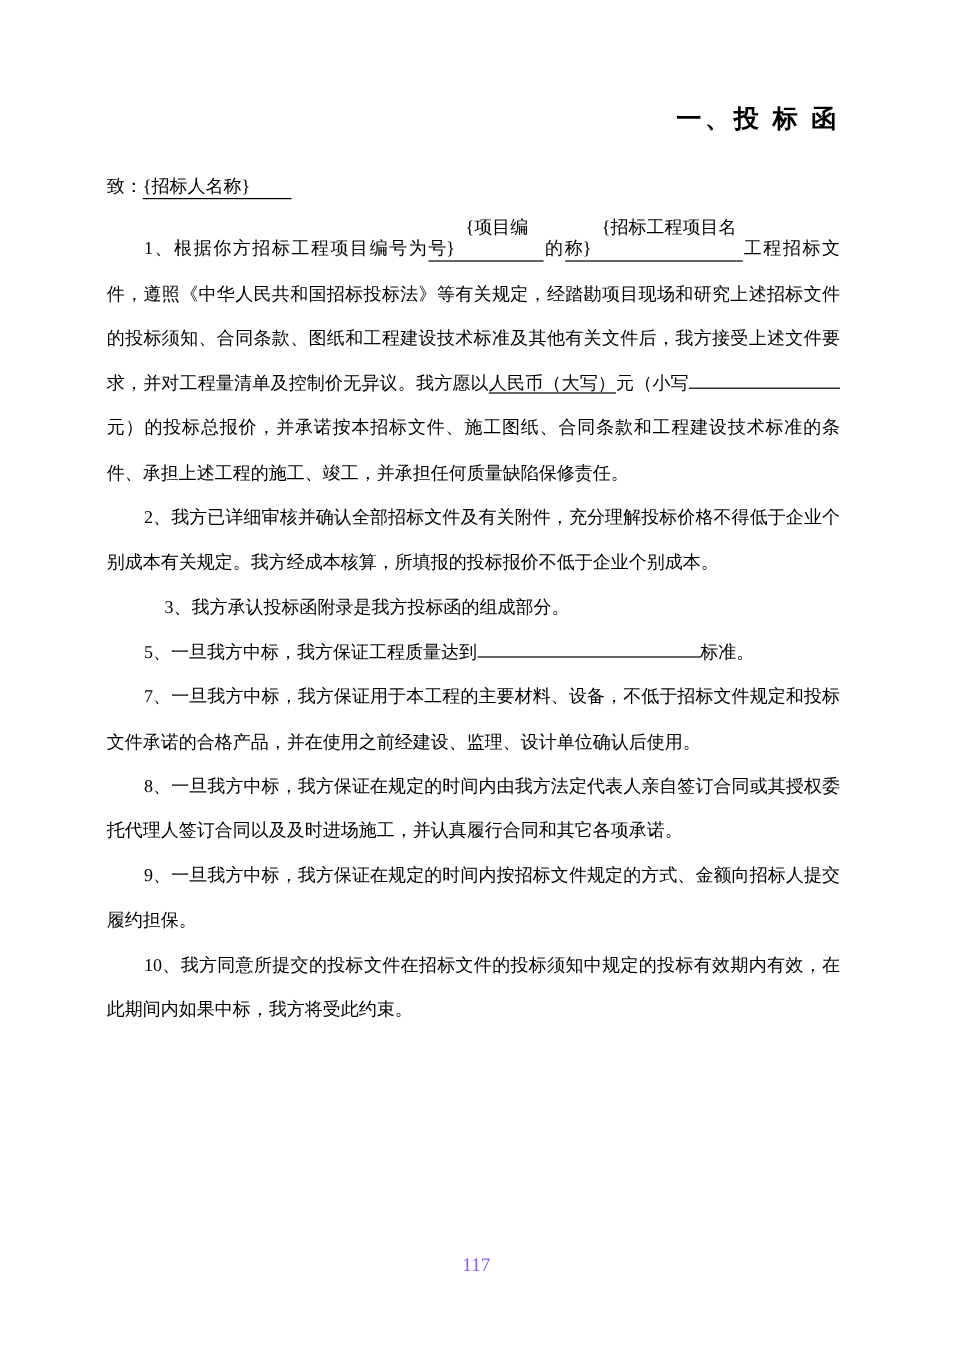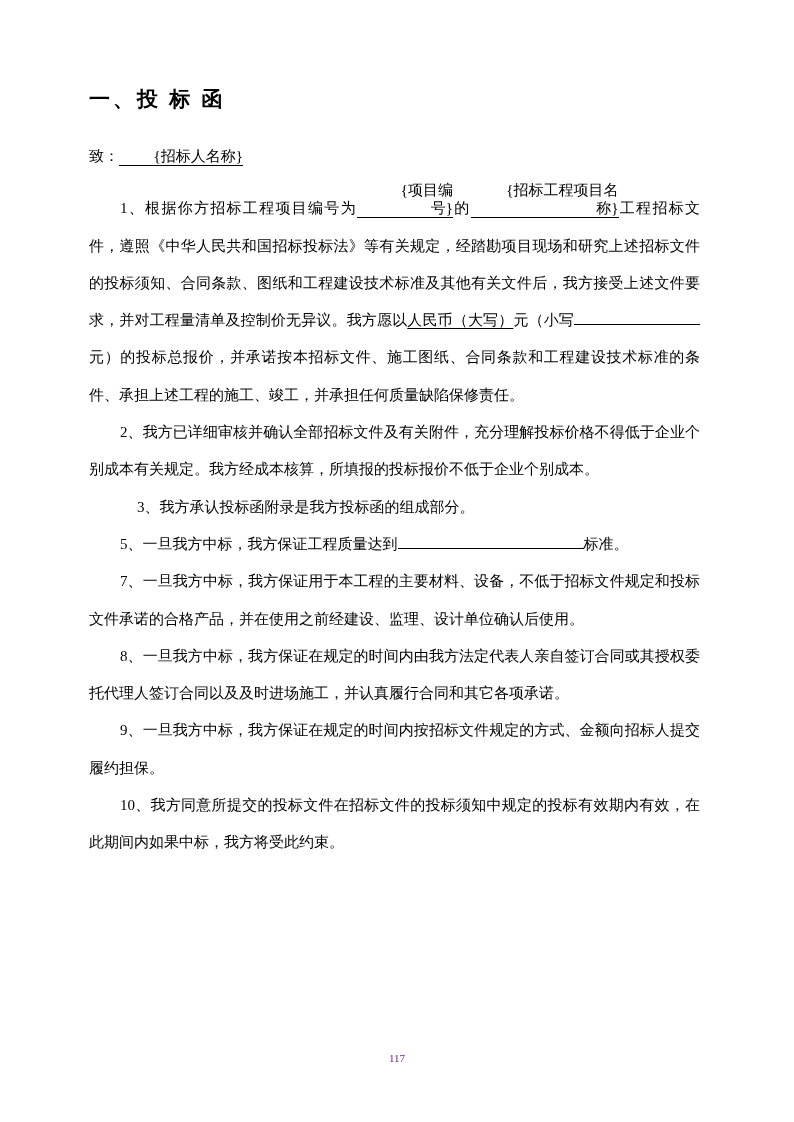--- a/index.html
+++ b/index.html
@@ -15,21 +15,21 @@
     color: #000000;
     font-family: "Liberation Serif", "DejaVu Serif", serif;
     overflow: hidden;
     box-sizing: border-box;
   }
   .content {
     padding: 86px 94px 0 89px;
   }
   .doc-title {
     margin: 0 0 26px 0;
-    text-align: left;
+    text-align: right;
     font-size: 21px;
     font-weight: bold;
     letter-spacing: 3px;
     line-height: 26px;
   }
   .addressee {
     font-size: 15px;
     line-height: 37.3px;
     margin: 0 0 6px 0;
     text-align: left;
@@ -41,42 +41,42 @@
     text-align: justify;
     text-justify: inter-character;
     text-indent: 31px;
   }
   .para.extra-indent {
     text-indent: 48px;
   }
   .blank {
     display: inline-block;
     border-bottom: 1px solid #000;
-    text-align: right;
+    text-align: left;
     line-height: 18px;
     vertical-align: baseline;
   }
   .w-name     { width: 124px; }
   .w-projnum  { width: 96px;  }
   .w-projname { width: 148px; }
   .w-xiaoxie  { width: 126px; }
   .w-days     { width: 148px; }
   .w-quality  { width: 186px; }
   .u-text {
     text-decoration: underline;
     text-underline-offset: 3px;
   }
   .page-number {
     position: absolute;
     bottom: 58px;
     left: 0;
     width: 100%;
     text-align: center;
-    font-size: 11px;
-    color: #701a75;
+    font-size: 16px;
+    color: #8b5cf6;
   }
 </style>
 </head>
 <body>
 
 <div class="page">
   <div class="content">
 
     <h1 class="doc-title">一、投 标 函</h1>
 

